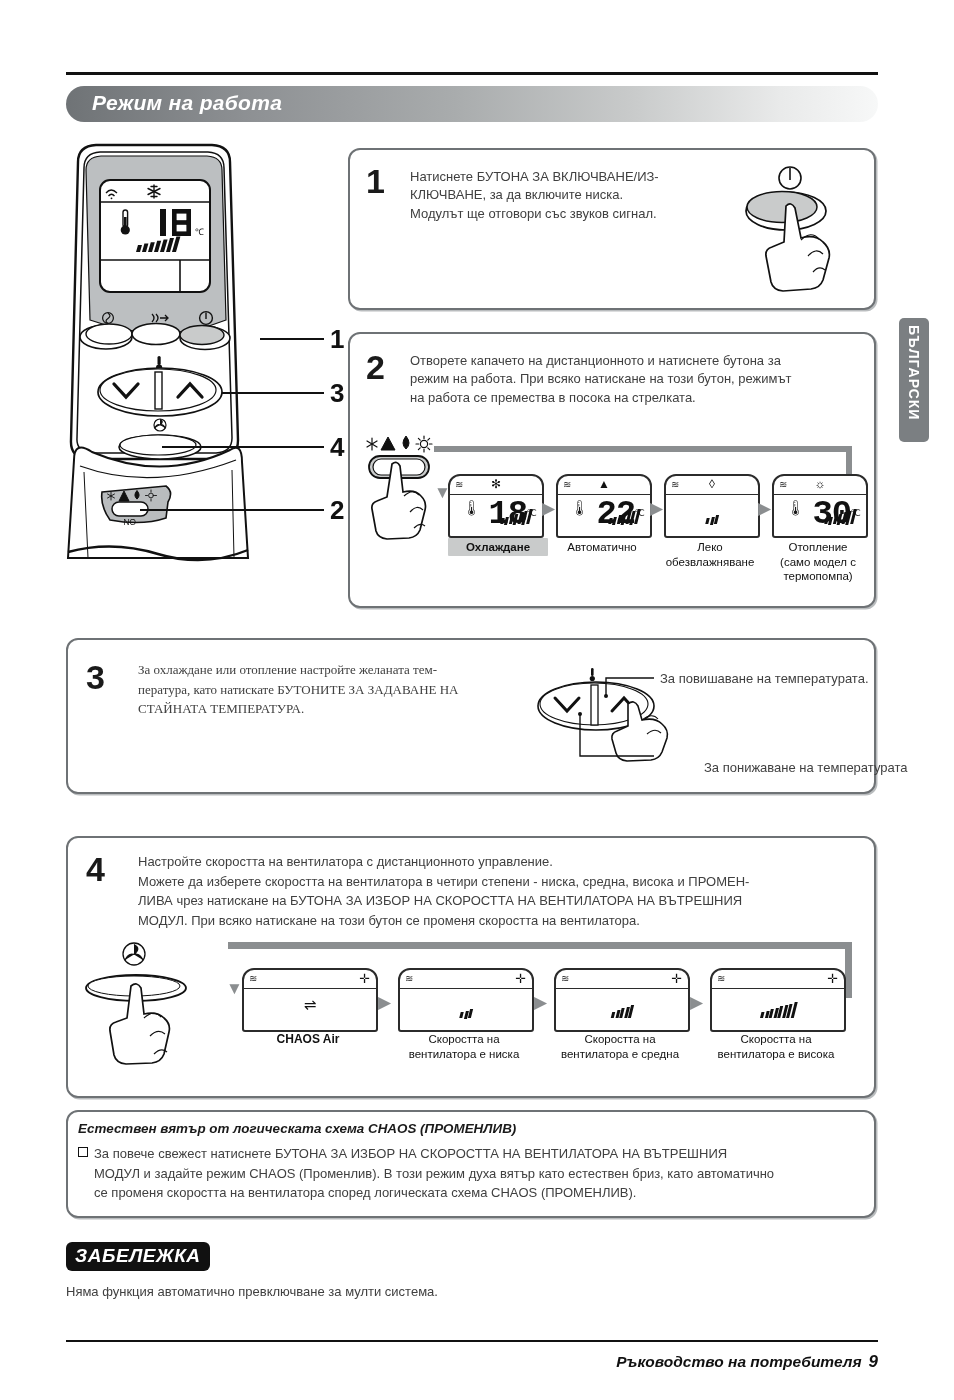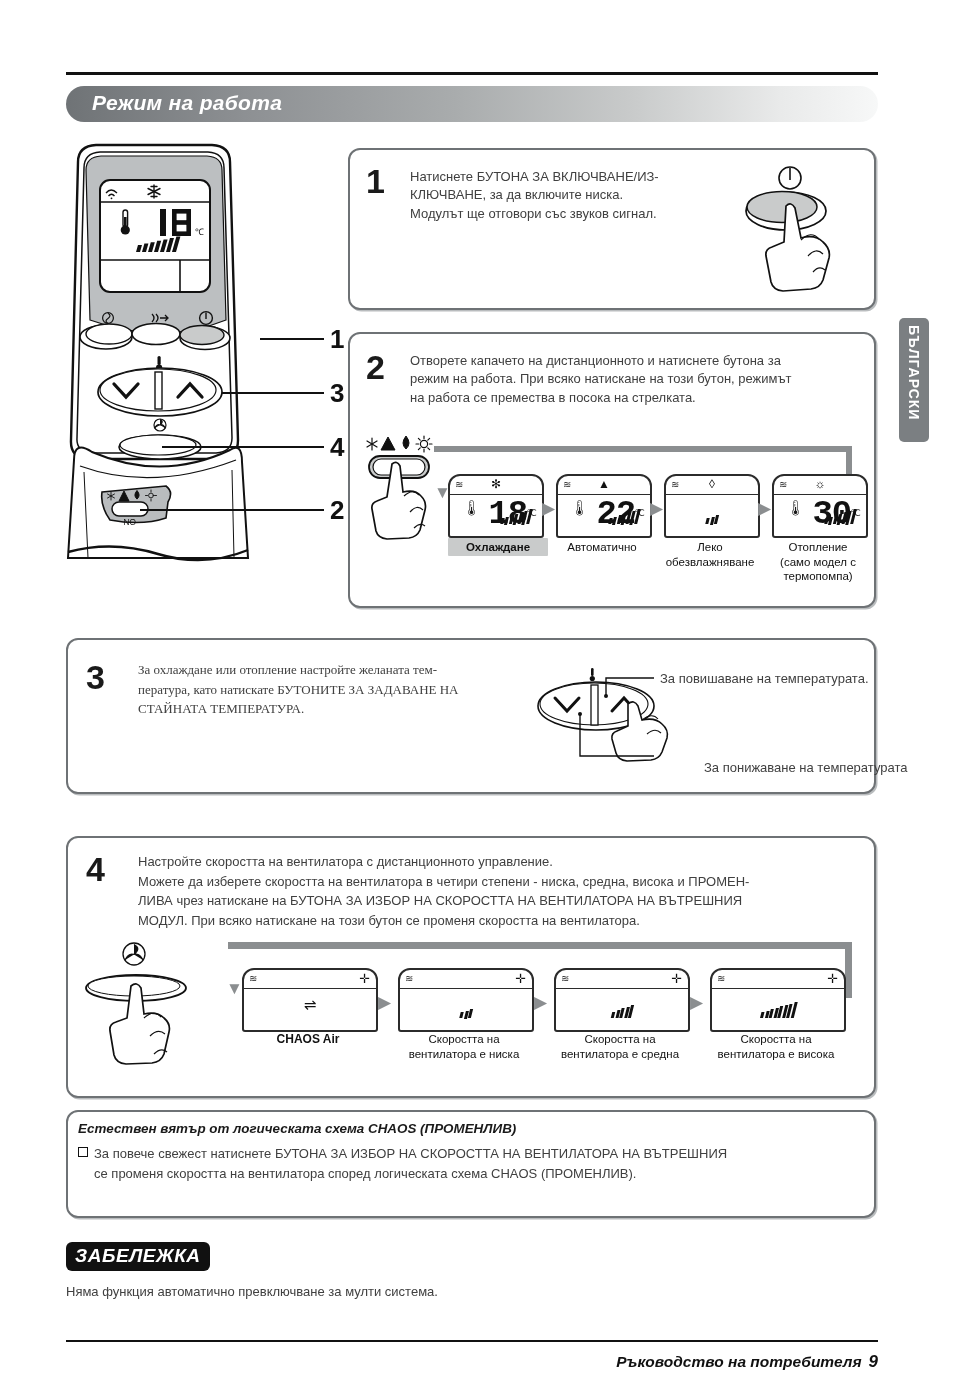--- a/index.html
+++ b/index.html
@@ -537,20 +537,21 @@
       </div>
     </div>
   </div>
 
   <div class="panel" style="left:66px;top:1110px;width:806px;height:104px;">
     <div class="ital-head" style="position:absolute;left:10px;top:9px;">Естествен вятър от логическата схема CHAOS (ПРОМЕНЛИВ)</div>
     <div class="steptext tight" style="left:10px;top:32px;width:786px;">
       <div>
         <span class="bullet-sq"></span><span>За повече свежест натиснете БУТОНА ЗА ИЗБОР НА СКОРОСТТА НА ВЕНТИЛАТОРА НА ВЪТРЕШНИЯ</span>
       </div>
+      <div style="padding-left:16px;">МОДУЛ и задайте режим CHAOS (Променлив). В този режим духа вятър като естествен бриз, като автоматично</div>
       <div style="padding-left:16px;">се променя скоростта на вентилатора според логическата схема CHAOS (ПРОМЕНЛИВ).</div>
     </div>
   </div>
 
   <div class="notebadge" style="left:66px;top:1242px;">ЗАБЕЛЕЖКА</div>
   <div class="steptext" style="left:66px;top:1283px;width:600px;">Няма функция автоматично превключване за мулти система.</div>
 
   <div class="footrule"></div>
   <div class="footer">
     <span>Ръководство на потребителя</span><span class="pg">9</span>

